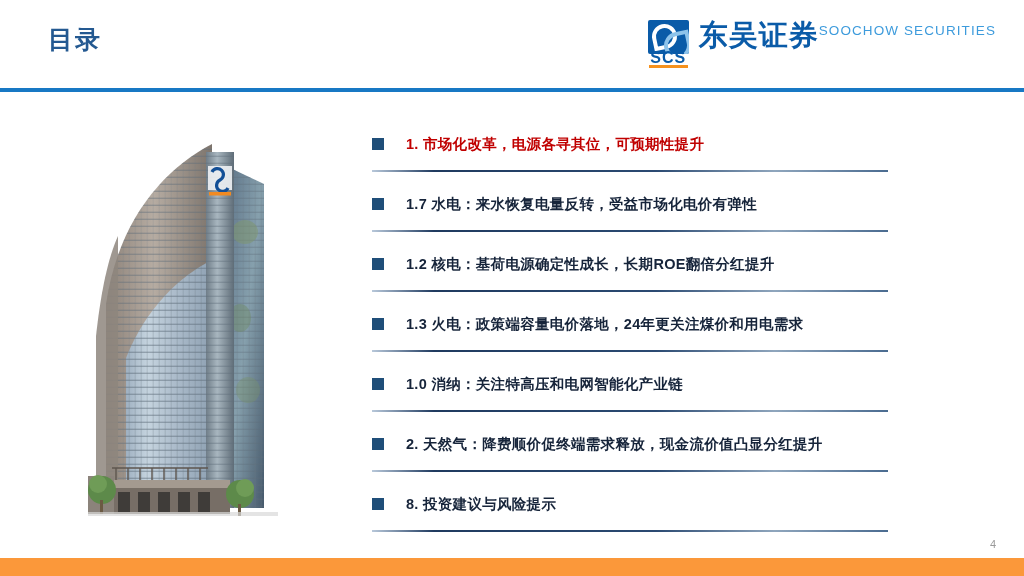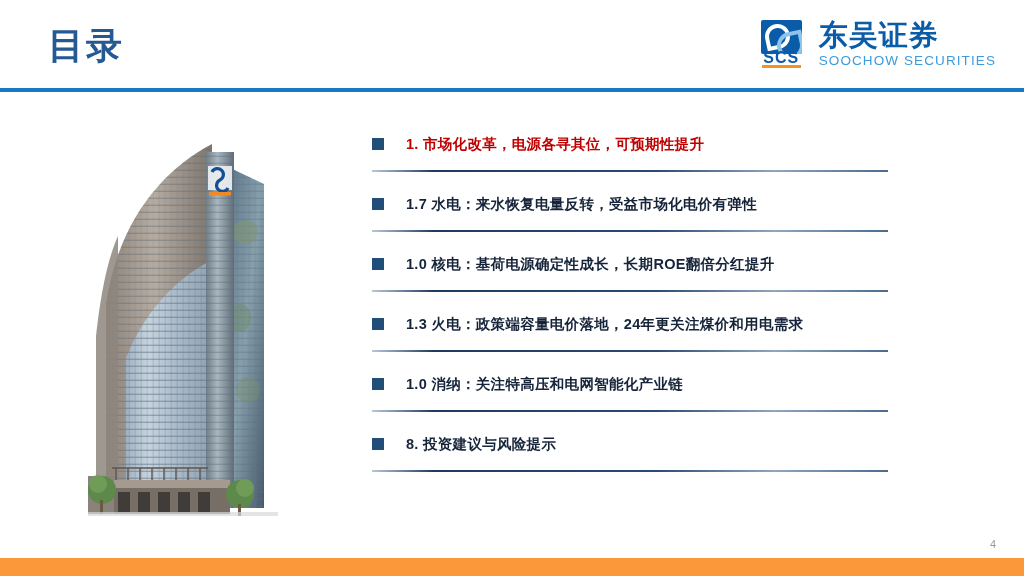--- a/index.html
+++ b/index.html
@@ -17,21 +17,21 @@
     height: 576px;
     background: #ffffff;
     overflow: hidden;
   }
 
   
   .slide-title {
     position: absolute;
     left: 48px;
     top: 26px;
-    font-size: 36px;
+    font-size: 25px;
     font-weight: bold;
     color: #245991;
     letter-spacing: 2px;
     line-height: 1.1;
   }
   .header-rule {
     position: absolute;
     left: 0;
     top: 88px;
     width: 1024px;
@@ -100,23 +100,22 @@
   .logo-scs-underline {
     position: absolute;
     left: 1px;
     top: 45px;
     width: 39px;
     height: 3px;
     background: #f6921e;
   }
   .logo-text {
     display: flex;
-    flex-direction: column;
+    flex-direction: row;
     justify-content: flex-start;
-    margin-left: 7px;
   }
   .logo-cn {
     font-size: 29px;
     font-weight: bold;
     color: #0a5ba8;
     letter-spacing: 1px;
     line-height: 30px;
     font-family: "Liberation Sans", "DejaVu Sans", sans-serif;
   }
   .logo-en {
@@ -335,41 +334,48 @@
       <div class="toc-row">
         <span class="toc-bullet"></span>
         <span class="toc-label">1.7 水电：来水恢复电量反转，受益市场化电价有弹性</span>
       </div>
       <div class="toc-underline"></div>
     </div>
 
     <div class="toc-item">
       <div class="toc-row">
         <span class="toc-bullet"></span>
-        <span class="toc-label">1.0 核电：基荷电源确定性成长，长期ROE翻倍分红提升</span>
+        <span class="toc-label">1.2 核电：基荷电源确定性成长，长期ROE翻倍分红提升</span>
       </div>
       <div class="toc-underline"></div>
     </div>
 
     <div class="toc-item">
       <div class="toc-row">
         <span class="toc-bullet"></span>
         <span class="toc-label">1.3 火电：政策端容量电价落地，24年更关注煤价和用电需求</span>
       </div>
       <div class="toc-underline"></div>
     </div>
 
     <div class="toc-item">
       <div class="toc-row">
         <span class="toc-bullet"></span>
         <span class="toc-label">1.0 消纳：关注特高压和电网智能化产业链</span>
       </div>
       <div class="toc-underline"></div>
     </div>
 
+    <div class="toc-item">
+      <div class="toc-row">
+        <span class="toc-bullet"></span>
+        <span class="toc-label">2. 天然气：降费顺价促终端需求释放，现金流价值凸显分红提升</span>
+      </div>
+      <div class="toc-underline"></div>
+    </div>
 
     <div class="toc-item">
       <div class="toc-row">
         <span class="toc-bullet"></span>
         <span class="toc-label">8. 投资建议与风险提示</span>
       </div>
       <div class="toc-underline"></div>
     </div>
 
   </div>

